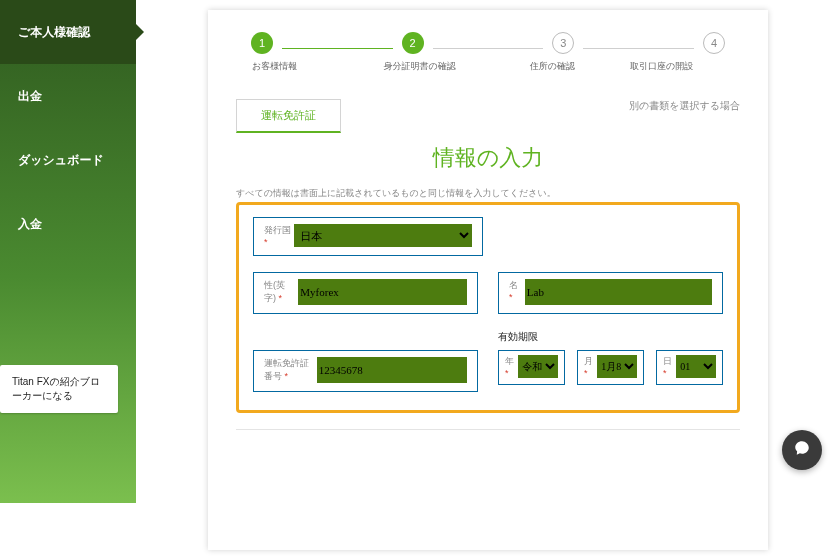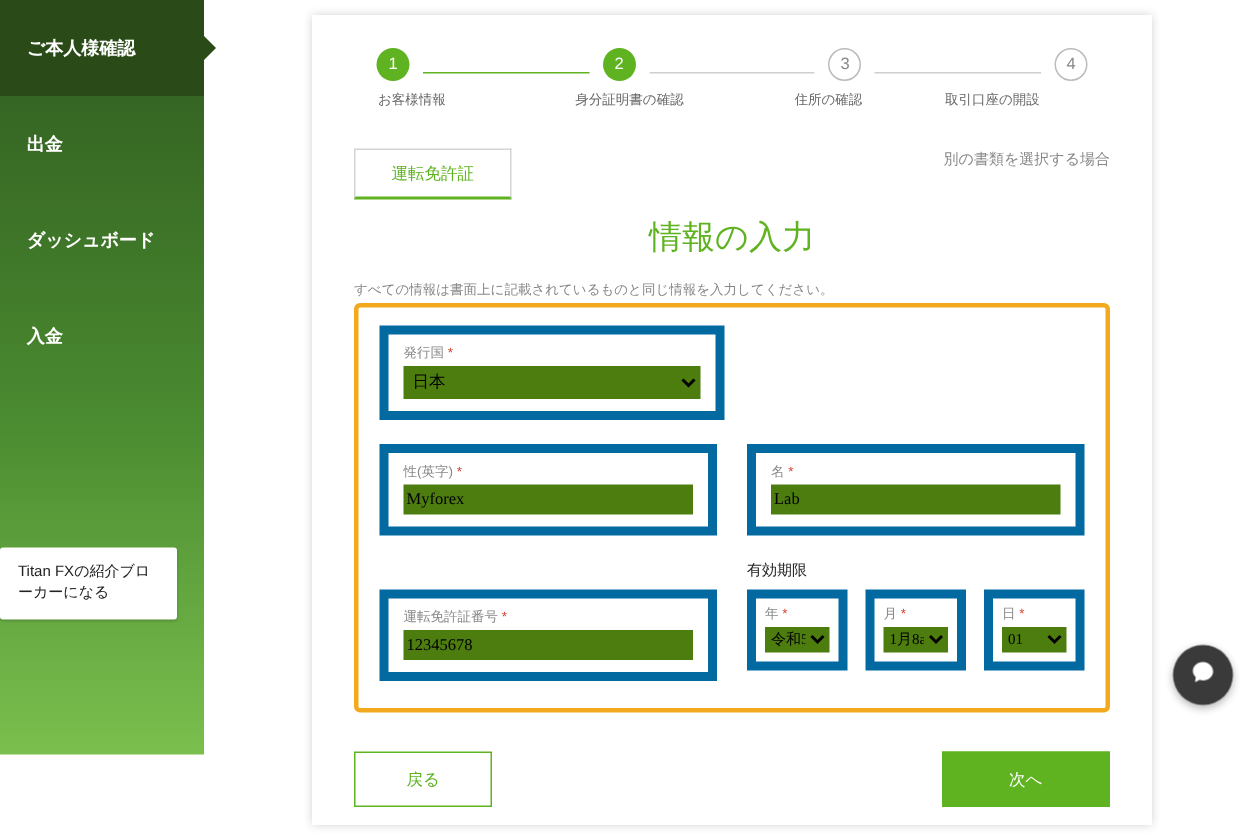--- a/index.html
+++ b/index.html
@@ -34,21 +34,21 @@
   .tab-row { display: flex; align-items: flex-start; justify-content: space-between; margin-bottom: 10px; }
   .tab { border: 1px solid #d4d4d4; border-bottom: 2px solid #5fb321; padding: 8px 24px; font-size: 11px; color: #5fb321; background: #fff; }
   .tab-alt-link { font-size: 10px; color: #888; cursor: pointer; }
 
   .section-title { font-size: 22px; color: #5fb321; font-weight: 400; margin-bottom: 14px; text-align: center; }
   .sub-title { font-size: 12px; color: #222; margin-bottom: 2px; }
   .sub-note { font-size: 9px; color: #888; margin-bottom: 2px; }
 
   
   .form-block { border: 3px solid #f2a91e; border-radius: 4px; padding: 12px 14px 18px 14px; display: flex; flex-direction: column; gap: 16px; }
-  .field-group { border: 6px solid #0369a1; padding: 6px 10px 8px 10px; display: flex; flex-direction: column; gap: 2px; flex: 1; }
+  .field-group { border: 1px solid #0369a1; padding: 6px 10px 8px 10px; display: flex; gap: 2px; flex: 1; }
   .field-label { font-size: 9px; color: #888; }
   .field-label .req { color: #d63b2b; }
   .field-group select, .field-group input { border: none; outline: none; font-size: 11px; padding: 4px 2px; background: #4d7c0f; width: 100%; font-family: Liberation Serif, serif; }
   select { appearance: auto; }
   .row { display: flex; gap: 20px; }
   .expiry-row { display: flex; gap: 20px; align-items: flex-start; }
   .expiry-col { flex: 1; }
   .expiry-heading { font-size: 10px; color: #222; margin-bottom: 6px; }
   .expiry-selects { display: flex; gap: 12px; }
   .expiry-selects .field-group { flex: 1; padding: 4px 6px 6px 6px; }
@@ -182,24 +182,20 @@
                   <span>日</span> <span class="req">*</span>
                 </span>
                 <select><option>01</option></select>
               </div>
             </div>
           </div>
         </div>
       </div>
 
       <div class="divider"></div>
-      <div class="bottom-row">
-        <button class="btn">戻る</button>
-        <button class="btn primary">次へ</button>
-      </div>
 
     </div>
   </div>
 </div>
 
 <div class="chat-fab">
   <span>
     <svg viewBox="0 0 24 24">
         <path d="M12 3C7 3 3 6.58 3 11c0 2.08.94 3.97 2.5 5.37L5 21l4.13-2.06C10.06 19.3 11 19.5 12 19.5c5 0 9-3.58 9-8S17 3 12 3z"></path>
       </svg>

